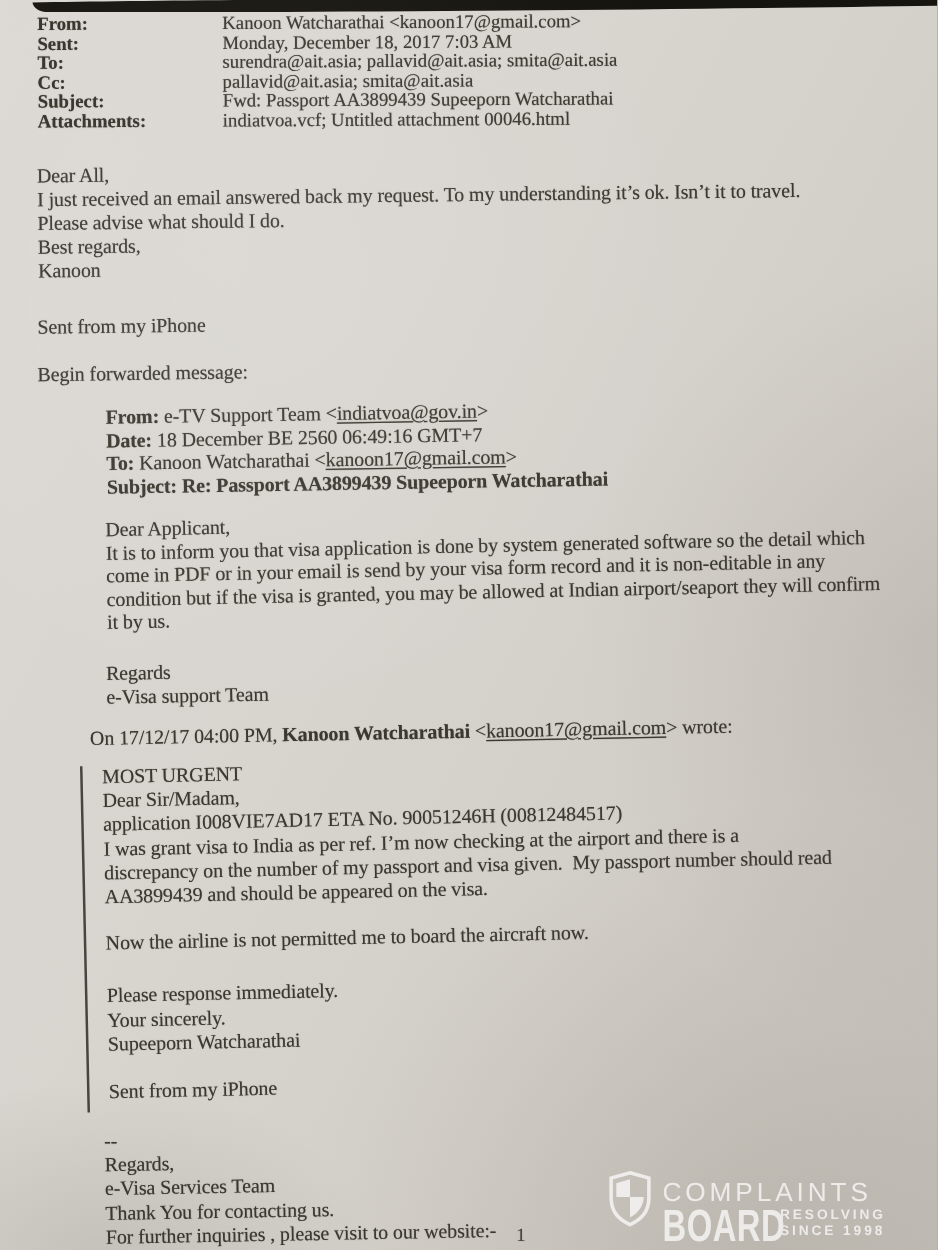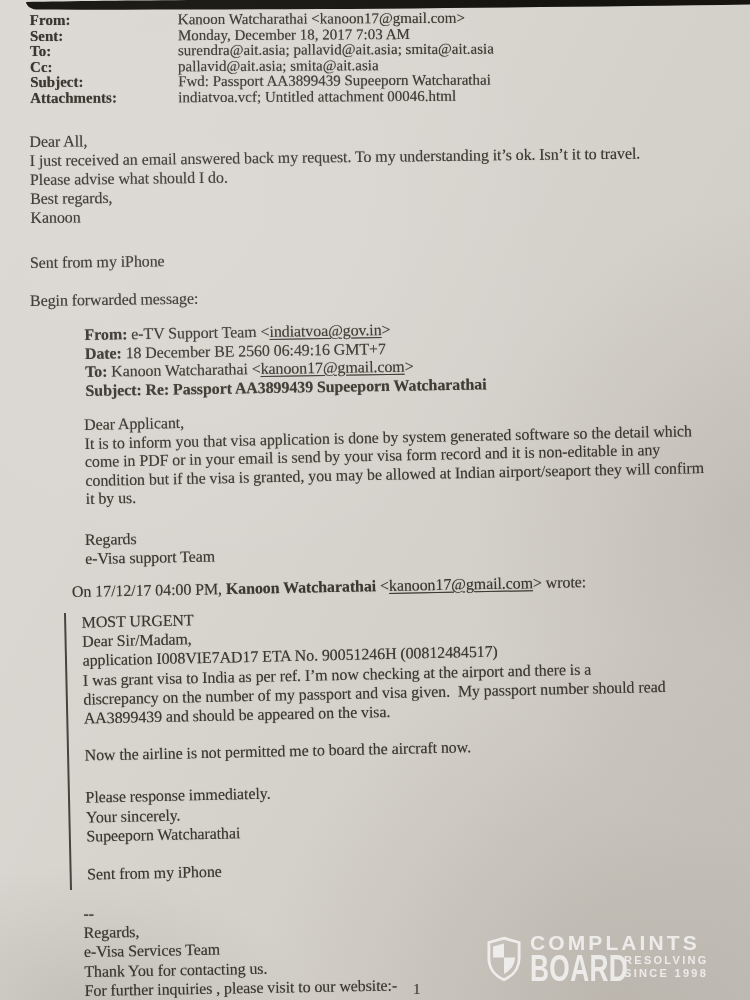--- a/index.html
+++ b/index.html
@@ -31,21 +31,21 @@
   .sig .tline{line-height:19.2px;}
   .pagenum{position:absolute;left:413px;top:981px;font-size:15px;color:#474439;z-index:2;
            text-shadow:0 0 0.8px rgba(58,56,47,0.5);}
   
   .watermark{
     position:absolute;left:487px;top:932px;z-index:5;display:flex;gap:9px;
     color:#ffffff;opacity:0.72;font-family:"Liberation Sans","DejaVu Sans",sans-serif;
   }
   .wm-shield{margin-top:3px;flex:0 0 auto;}
   .wm-text{display:flex;flex-direction:column;}
-  .wm-l1{font-weight:bold;font-size:21px;line-height:1;letter-spacing:3.1px;white-space:nowrap;margin-top:0;}
+  .wm-l1{font-weight:normal;font-size:21px;line-height:1;letter-spacing:3.1px;white-space:nowrap;margin-top:12px;}
   .wm-row{display:flex;align-items:flex-start;gap:7px;margin-top:1px;}
   .wm-l2{font-weight:bold;font-size:36px;line-height:0.82;letter-spacing:0.5px;white-space:nowrap;
          width:87px;transform:scaleX(0.73);transform-origin:left bottom;}
   .wm-tag{font-weight:bold;font-size:11px;line-height:1.2;letter-spacing:2.3px;white-space:nowrap;padding-bottom:1px;}
   .vignette{
     position:absolute;inset:0;z-index:4;pointer-events:none;
     background:
       radial-gradient(90% 70% at 28% 22%, rgba(255,255,255,0.08), rgba(255,255,255,0) 55%),
       radial-gradient(55% 45% at 100% 52%, rgba(80,70,58,0.10), rgba(80,70,58,0) 70%),
       radial-gradient(75% 55% at 82% 100%, rgba(92,80,66,0.14), rgba(92,80,66,0) 65%),

